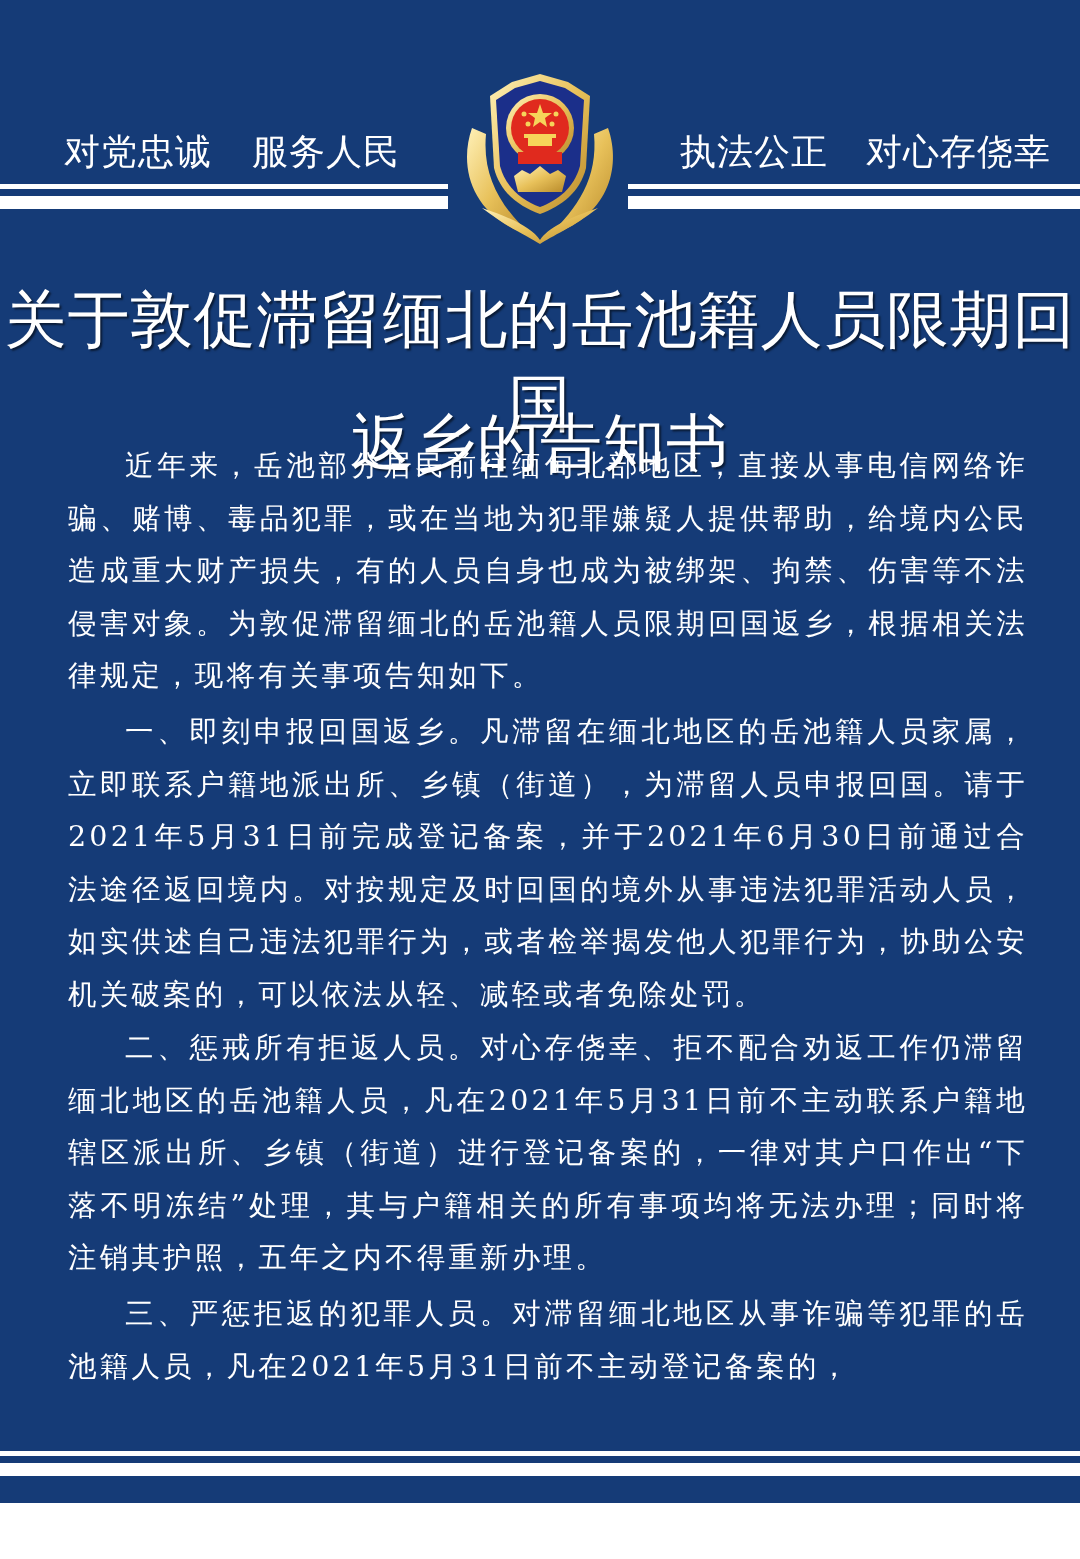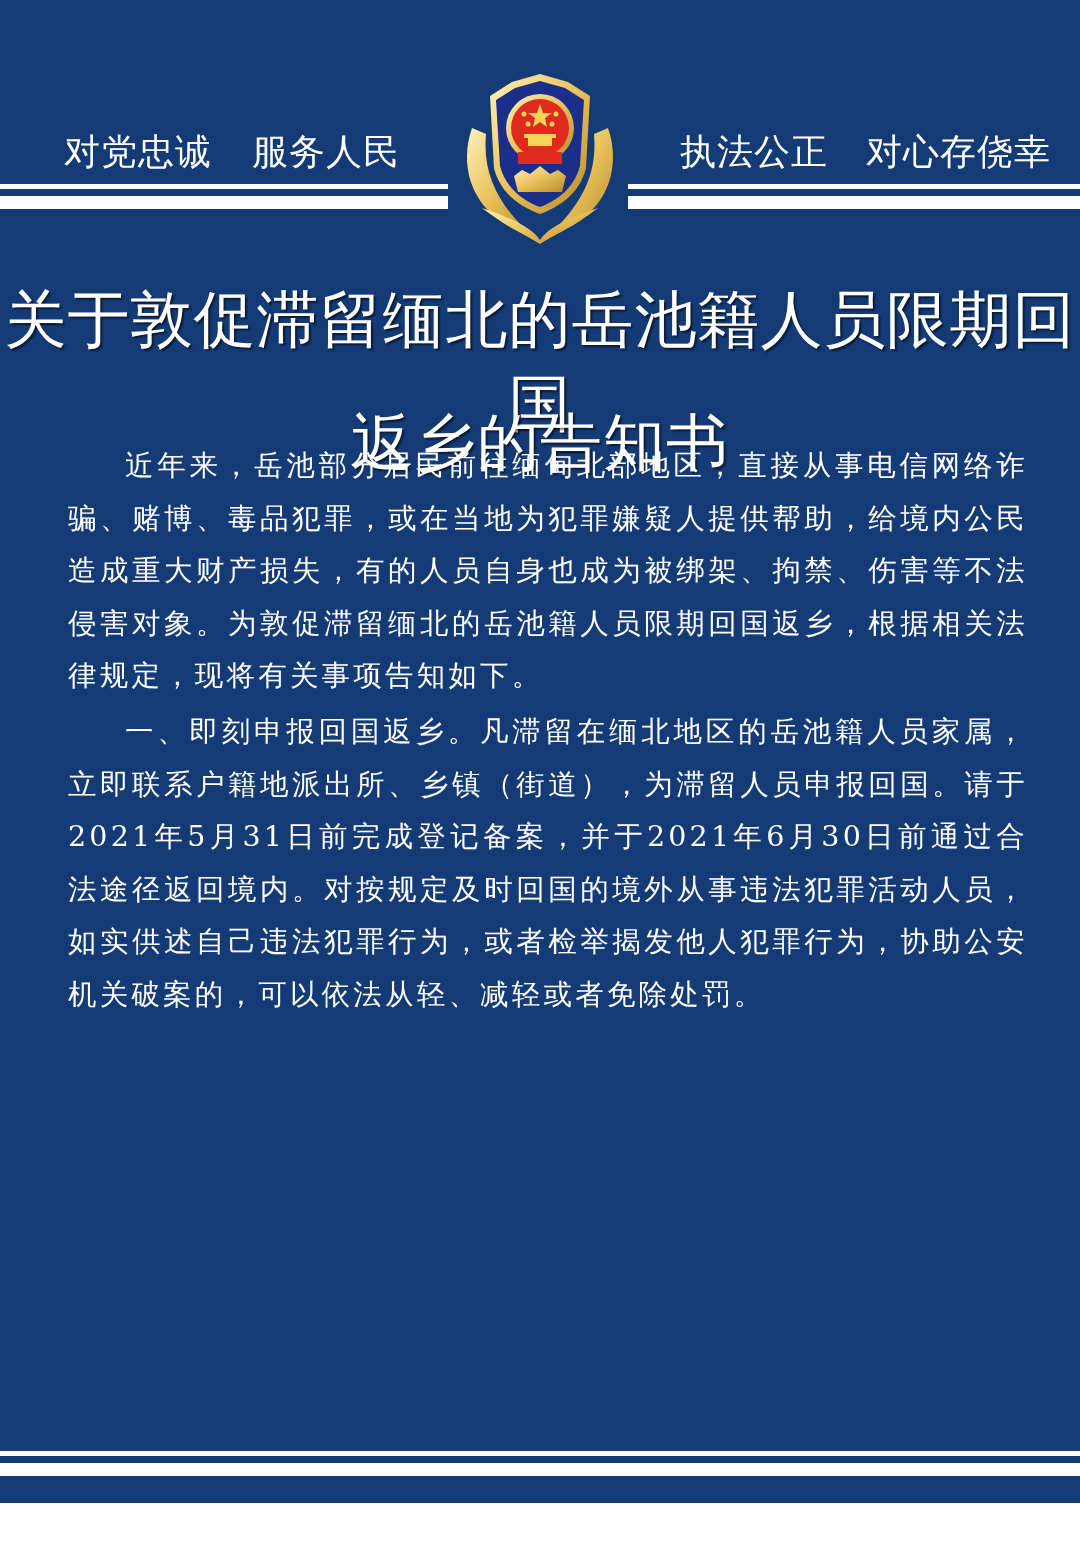--- a/index.html
+++ b/index.html
@@ -97,16 +97,22 @@
 
   <div class="title title-1">关于敦促滞留缅北的岳池籍人员限期回国</div>
   <div class="title title-2">返乡的告知书</div>
 
   <div class="body-text p1">
     <p class="para">近年来，岳池部分居民前往缅甸北部地区，直接从事电信网络诈骗、赌博、毒品犯罪，或在当地为犯罪嫌疑人提供帮助，给境内公民造成重大财产损失，有的人员自身也成为被绑架、拘禁、伤害等不法侵害对象。为敦促滞留缅北的岳池籍人员限期回国返乡，根据相关法律规定，现将有关事项告知如下。</p>
   </div>
   <div class="body-text p2">
     <p class="para">一、即刻申报回国返乡。凡滞留在缅北地区的岳池籍人员家属，立即联系户籍地派出所、乡镇（街道），为滞留人员申报回国。请于2021年5月31日前完成登记备案，并于2021年6月30日前通过合法途径返回境内。对按规定及时回国的境外从事违法犯罪活动人员，如实供述自己违法犯罪行为，或者检举揭发他人犯罪行为，协助公安机关破案的，可以依法从轻、减轻或者免除处罚。</p>
   </div>
+  <div class="body-text p3">
+    <p class="para">二、惩戒所有拒返人员。对心存侥幸、拒不配合劝返工作仍滞留缅北地区的岳池籍人员，凡在2021年5月31日前不主动联系户籍地辖区派出所、乡镇（街道）进行登记备案的，一律对其户口作出“下落不明冻结”处理，其与户籍相关的所有事项均将无法办理；同时将注销其护照，五年之内不得重新办理。</p>
+  </div>
+  <div class="body-text p4">
+    <p class="para">三、严惩拒返的犯罪人员。对滞留缅北地区从事诈骗等犯罪的岳池籍人员，凡在2021年5月31日前不主动登记备案的，</p>
+  </div>
 
   <div class="stripe bot-thin"></div>
   <div class="stripe bot-thick"></div>
 </div>
 
 </body></html>

